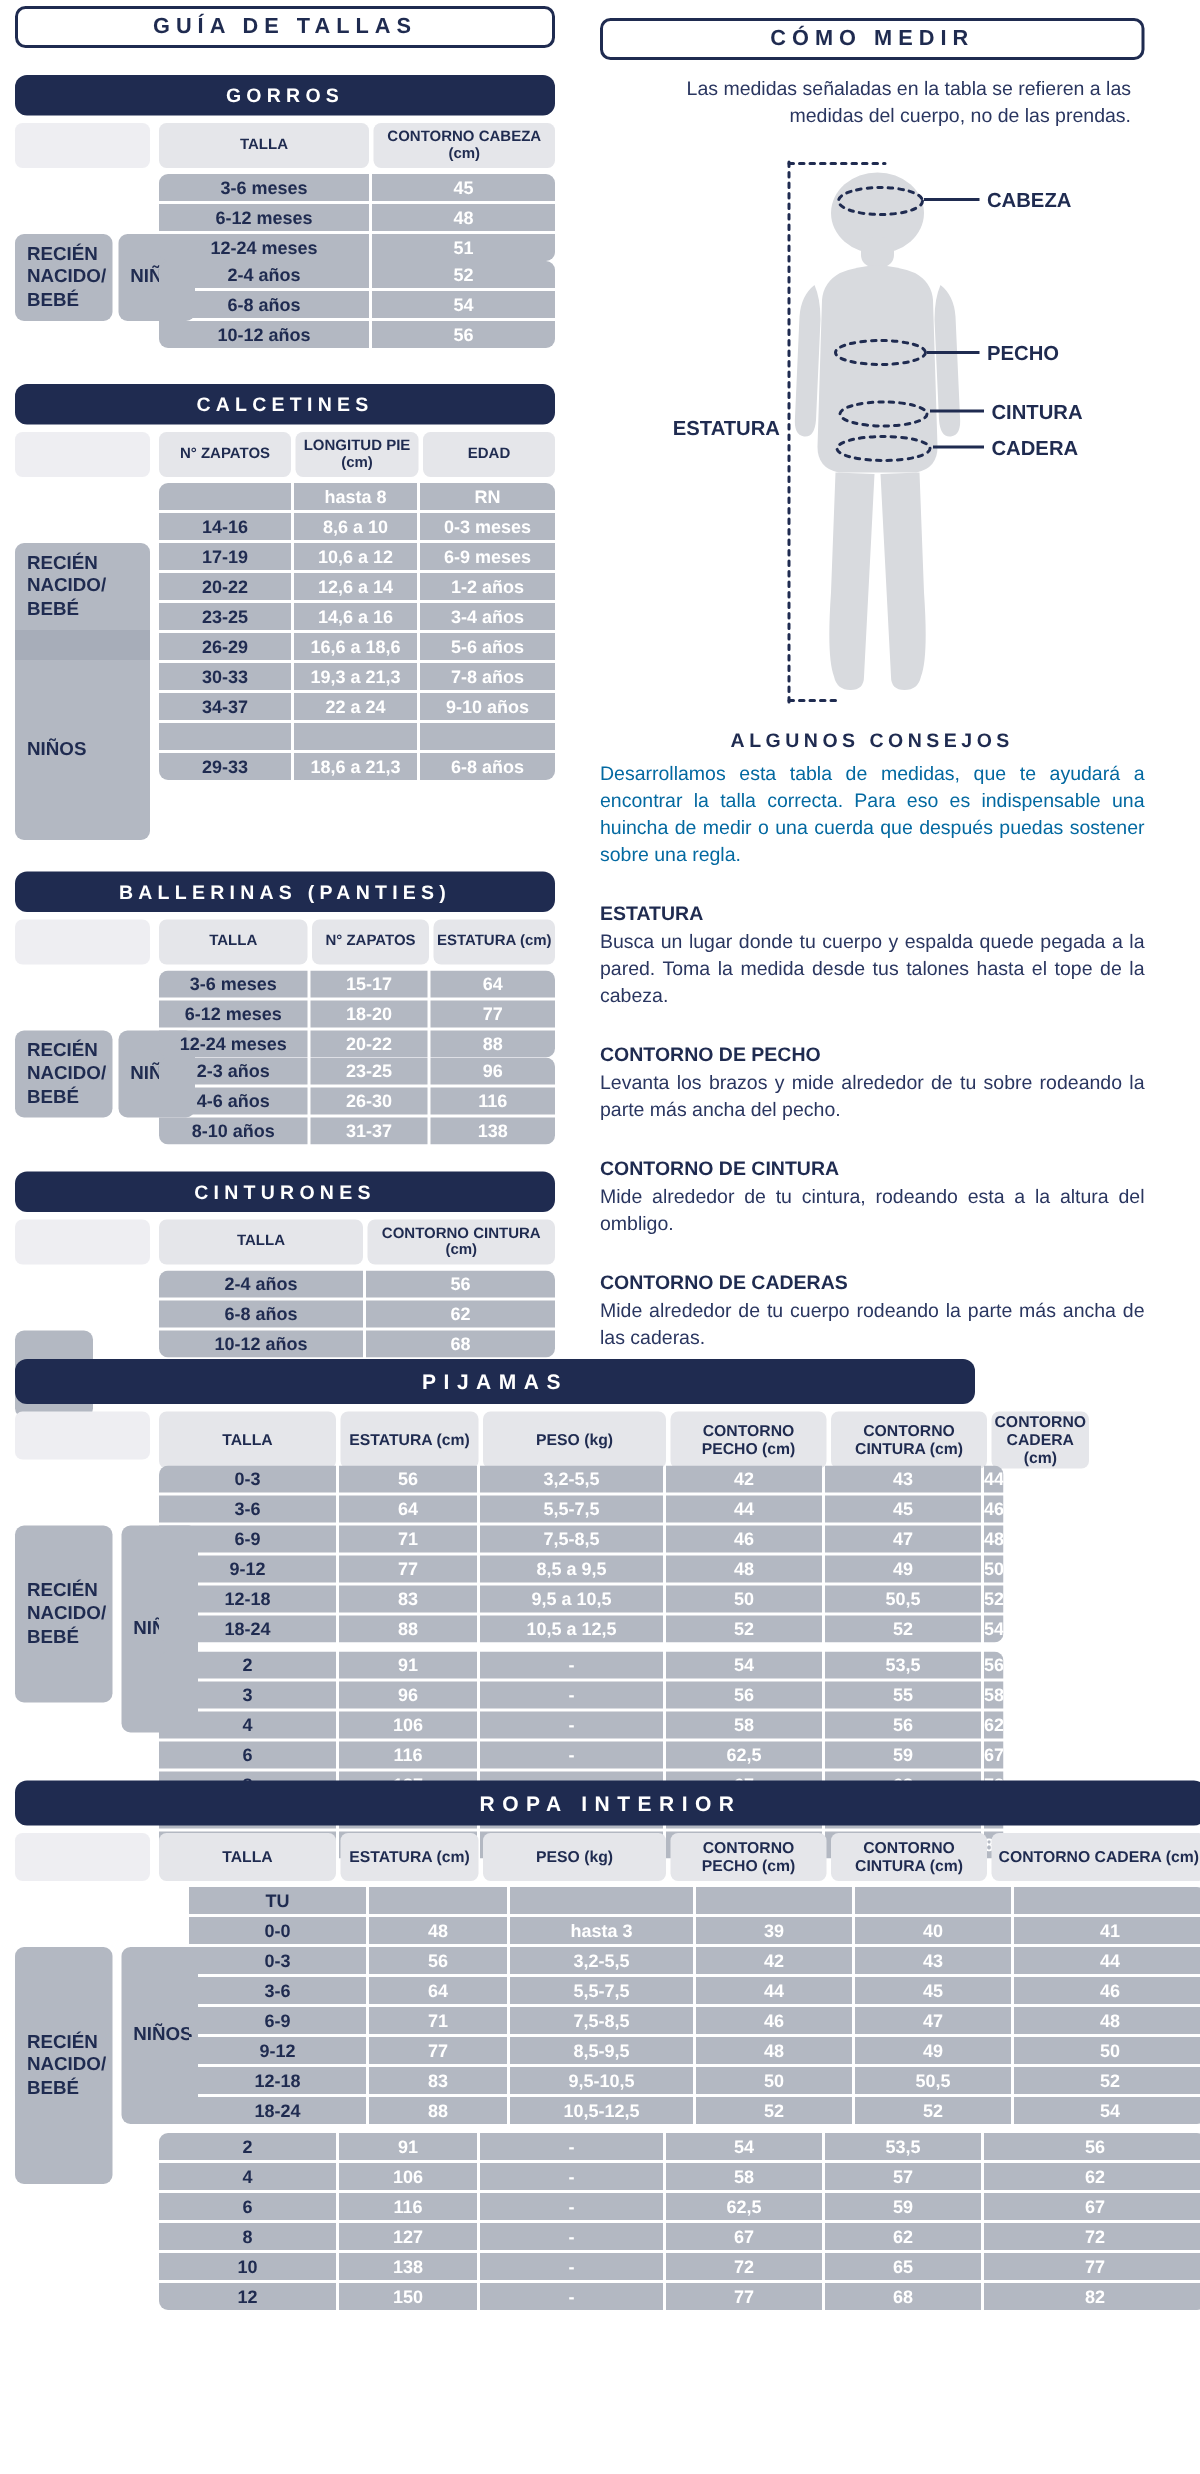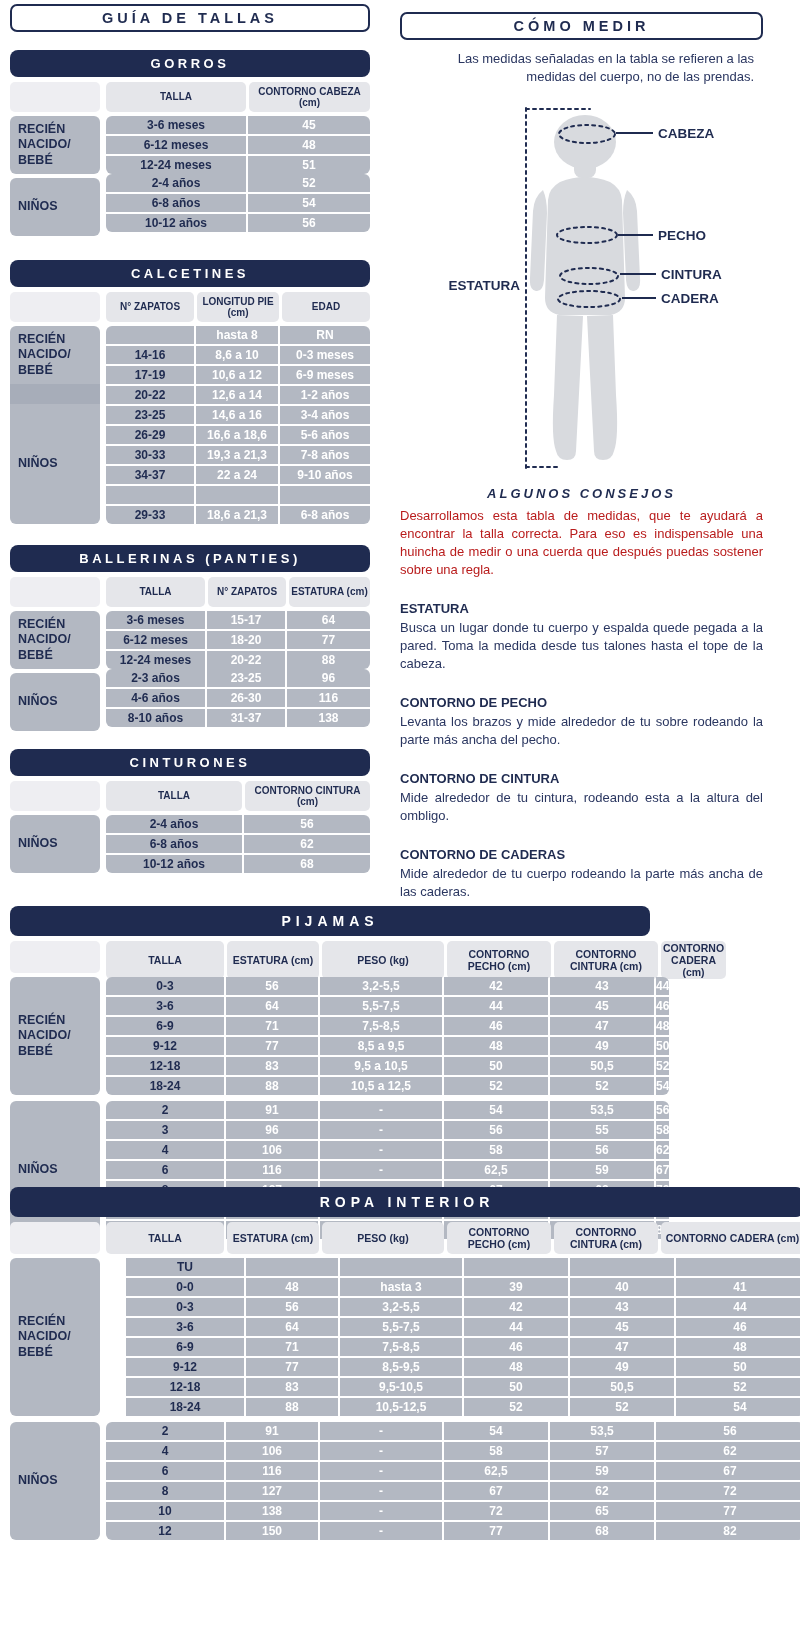--- a/index.html
+++ b/index.html
@@ -24,42 +24,42 @@
 
   .hdr-row{display:flex;gap:6px;margin-top:5px;height:30px;}
   .full .hdr-row{height:32px;}
   .hdr-corner{width:90px;flex:none;background:#eeeef2;border-radius:5px;}
   .hdr-cells{flex:1;display:grid;gap:3px;}
   .hdr-cell{background:#e5e6ea;border-radius:5px;display:flex;align-items:center;justify-content:center;
     text-align:center;color:#1f2b50;font-weight:bold;font-size:10px;line-height:1.15;padding:1px 2px;}
   .full .hdr-cell{font-size:10.5px;}
 
   .body-row{display:flex;gap:6px;margin-top:4px;}
-  .labels{width:90px;flex:none;display:flex;flex-direction:column;gap:4px;}
+  .labels{width:90px;flex:none;display:flex;flex-direction:row;gap:4px;margin-top:40px;}
   .full .labels{gap:6px;}
   .label-block{background:#b3b8c2;border-radius:6px;color:#1f2b50;font-weight:bold;font-size:12.5px;line-height:1.25;
     display:flex;align-items:center;padding:0 4px 0 8px;}
   .rows-area{flex:1;display:flex;flex-direction:column;gap:0;}
   .full .rows-area{gap:6px;}
   .rows{display:grid;gap:2px;border-radius:6px;overflow:hidden;}
   .cell{height:18px;background:#b3b8c2;display:flex;align-items:center;justify-content:center;
     font-size:12px;font-weight:bold;}
   .c-navy{color:#1f2b50;}
   .c-white{color:#fff;}
 
   .cal-label{padding:0;display:flex;flex-direction:column;align-items:stretch;overflow:hidden;}
   .cal-top{flex:none;height:58px;display:flex;align-items:center;padding-left:8px;}
   .cal-band{flex:none;height:20px;background:#a7adb9;}
   .cal-bottom{flex:1;display:flex;align-items:center;padding-left:8px;}
 
   .intro{margin:10px auto 0;width:345px;text-align:right;color:#2a3660;font-size:13px;line-height:1.4;}
   #diagram{display:block;margin-top:14px;}
   svg text{font-family:"Liberation Sans",sans-serif;font-weight:bold;fill:#1f2b50;font-size:13.5px;}
-  .consejos-title{margin-top:16px;text-align:center;color:#1f2b50;font-weight:bold;font-size:13px;letter-spacing:3px;font-style:italic;}
-  .just{margin:6px 0 0;text-align:justify;color:#b91c1c;font-size:13px;line-height:1.38;}
+  .consejos-title{margin-top:16px;text-align:center;color:#1f2b50;font-weight:bold;font-size:13px;letter-spacing:3px;}
+  .just{margin:6px 0 0;text-align:justify;color:#0369a1;font-size:13px;line-height:1.38;}
   .how-section{margin-top:22px;}
   .how-title{color:#1f2b50;font-weight:bold;font-size:13px;}
   .how-text{margin:3px 0 0;text-align:justify;color:#2a3660;font-size:13px;line-height:1.38;}
 </style>
 </head>
 <body>
 
 <div class="page">
 
   <div id="left-col">

